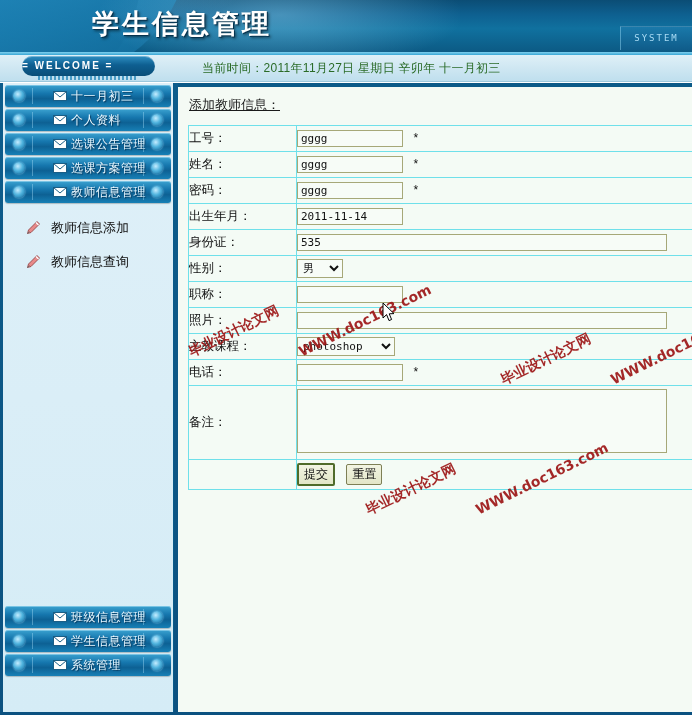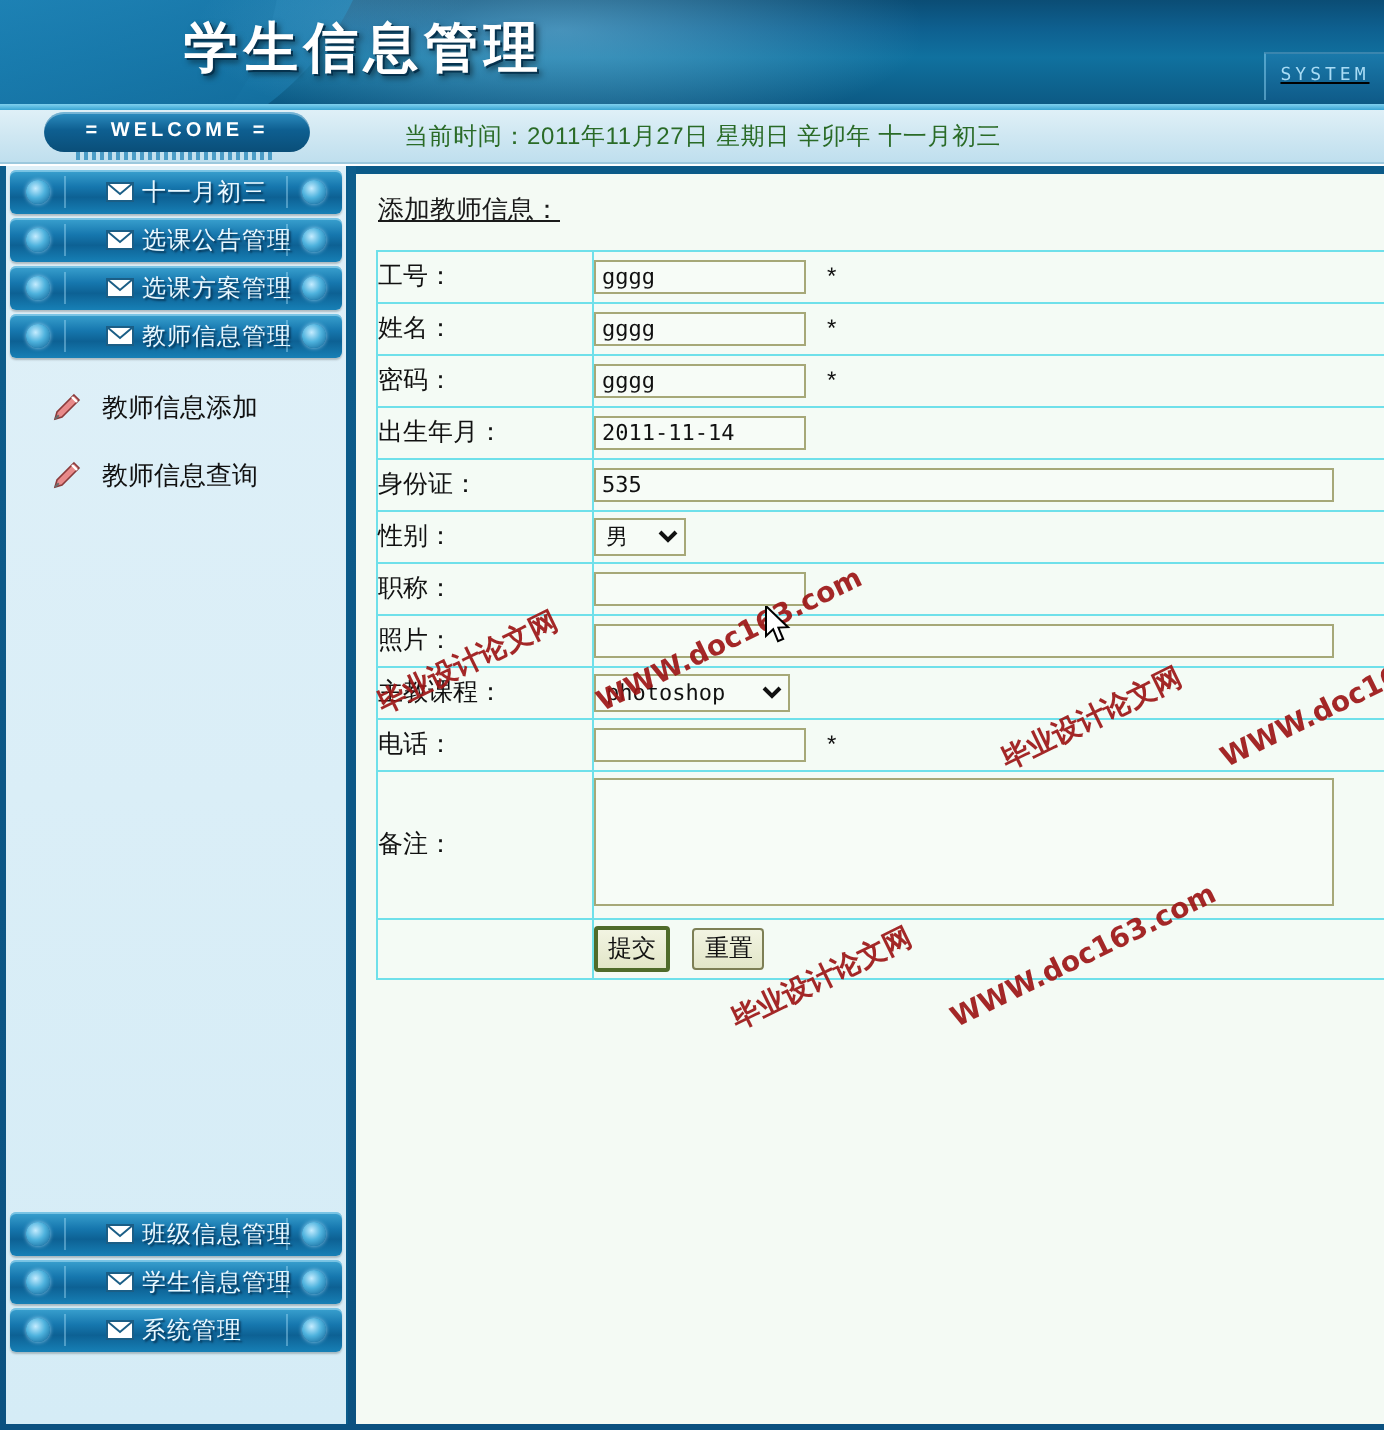--- a/index.html
+++ b/index.html
@@ -50,25 +50,24 @@
     font-family: "DejaVu Serif", "Liberation Serif", serif;
     font-weight: bold;
     font-size: 27px;
     letter-spacing: 3px;
     color: #ffffff;
     text-shadow: 1px 1px 0 #05324e, 2px 2px 3px rgba(0,0,0,.55);
     white-space: nowrap;
   }
   .system-chip {
     position: absolute; right: 0px; top: 26px;
-    width: 60px; height: 24px;
+    width: 72px; height: 24px;
     background: linear-gradient(180deg, #1a79aa 0%, #0f5c8a 100%);
     border-left: 1px solid rgba(140,210,240,.5);
     border-top: 1px solid rgba(140,210,240,.35);
-    text-decoration: underline;
   }
   .system-chip span {
     display: block;
     text-align: center;
     line-height: 22px;
     font-size: 9px;
     letter-spacing: 2px;
     font-family: "DejaVu Sans Mono", monospace;
     color: #a9dcf5;
   }
@@ -86,21 +85,21 @@
     border-bottom: 1px solid #9cc8dd;
   }
   .welcome-tab {
     position: absolute; left: 22px; top: 1px;
     width: 133px; height: 20px;
     border-radius: 10px;
     background: linear-gradient(180deg, #2e8fc2 0%, #0e5f91 45%, #0a4e78 100%);
     box-shadow: inset 0 1px 0 rgba(255,255,255,.35);
   }
   .welcome-tab span {
-    display:block; text-align:center; line-height: 20px;
+    display:block; line-height: 20px;
     font-size: 10px; font-weight: bold; letter-spacing: 2px;
     color: #ffffff; white-space: nowrap;
   }
   .welcome-tab-foot {
     position: absolute; left: 38px; top: 21px;
     width: 100px; height: 4px;
     background: repeating-linear-gradient(90deg, #4a9cc6 0 2px, transparent 2px 4px);
   }
   .datetime {
     position: absolute; left: 202px; top: 60px;
@@ -289,20 +288,33 @@
           <svg width="14" height="10" viewBox="0 0 14 10">
               <rect x="0.5" y="0.5" width="13" height="9" fill="#ffffff" stroke="#1b5e86"></rect>
               <path d="M0.5 0.5 L7 6 L13.5 0.5" fill="none" stroke="#1b5e86"></path>
             </svg>
         </div>
         <div class="lbl">十一月初三</div>
         <div class="divider-r"></div>
         <div class="bulb r"></div>
       </div>
 
+      <div class="nav-item">
+        <div class="bulb l"></div>
+        <div class="divider-l"></div>
+        <div class="envelope">
+          <svg width="14" height="10" viewBox="0 0 14 10">
+              <rect x="0.5" y="0.5" width="13" height="9" fill="#ffffff" stroke="#1b5e86"></rect>
+              <path d="M0.5 0.5 L7 6 L13.5 0.5" fill="none" stroke="#1b5e86"></path>
+            </svg>
+        </div>
+        <div class="lbl">个人资料</div>
+        <div class="divider-r"></div>
+        <div class="bulb r"></div>
+      </div>
 
       <div class="nav-item">
         <div class="bulb l"></div>
         <div class="divider-l"></div>
         <div class="envelope">
           <svg width="14" height="10" viewBox="0 0 14 10">
               <rect x="0.5" y="0.5" width="13" height="9" fill="#ffffff" stroke="#1b5e86"></rect>
               <path d="M0.5 0.5 L7 6 L13.5 0.5" fill="none" stroke="#1b5e86"></path>
             </svg>
         </div>

